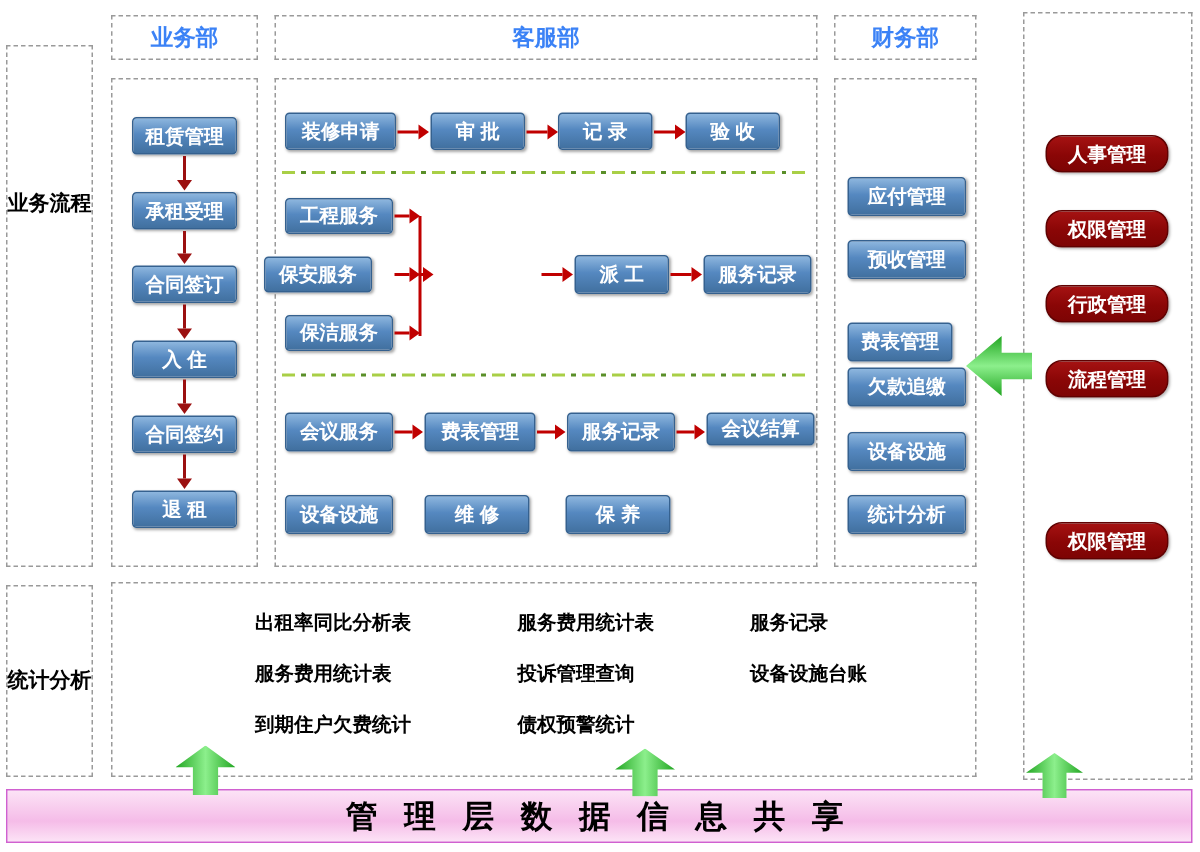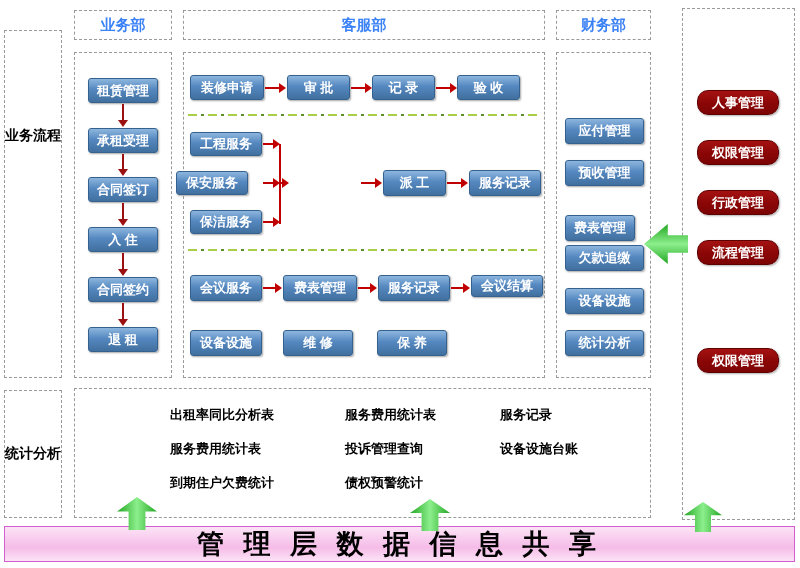--- a/index.html
+++ b/index.html
@@ -23,21 +23,21 @@
   .v-arrow{position:absolute;width:2px;background:#9b1010;}
   .v-arrow::after{content:"";position:absolute;left:-4px;bottom:-7px;width:0;height:0;
         border-top:7px solid #9b1010;border-left:5px solid transparent;border-right:5px solid transparent;}
   .v-line{position:absolute;width:2px;background:#c00000;}
   .sep{position:absolute;height:2px;
         background:repeating-linear-gradient(90deg,#a9cf46 0 9px,transparent 9px 13px,#5a8f29 13px 16px,transparent 16px 20px);}
   .stat{position:absolute;font-weight:bold;font-size:13px;color:#000;white-space:nowrap;}
   .footer{position:absolute;left:4px;top:526px;width:791px;height:36px;box-sizing:border-box;
         border:1px solid #d060d0;background:linear-gradient(180deg,#fce3f6,#f5bce8 60%,#fce3f6);
         display:flex;align-items:center;justify-content:center;
-        font-size:27px;font-weight:bold;letter-spacing:6px;color:#000;z-index:1;}
+        font-size:21px;font-weight:bold;letter-spacing:6px;color:#000;z-index:1;}
   .gup{position:absolute;background:linear-gradient(90deg,#23a623,#8cef8c 50%,#23a623);
         clip-path:polygon(50% 0,100% 44%,71% 44%,71% 100%,29% 100%,29% 44%,0 44%);z-index:5;}
   .gleft{position:absolute;background:linear-gradient(180deg,#23a623,#8cef8c 50%,#23a623);
         clip-path:polygon(0 50%,54% 0,54% 28%,100% 28%,100% 72%,54% 72%,54% 100%);z-index:5;}
 </style>
 </head>
 <body>
 
 <div class="canvas">
 

